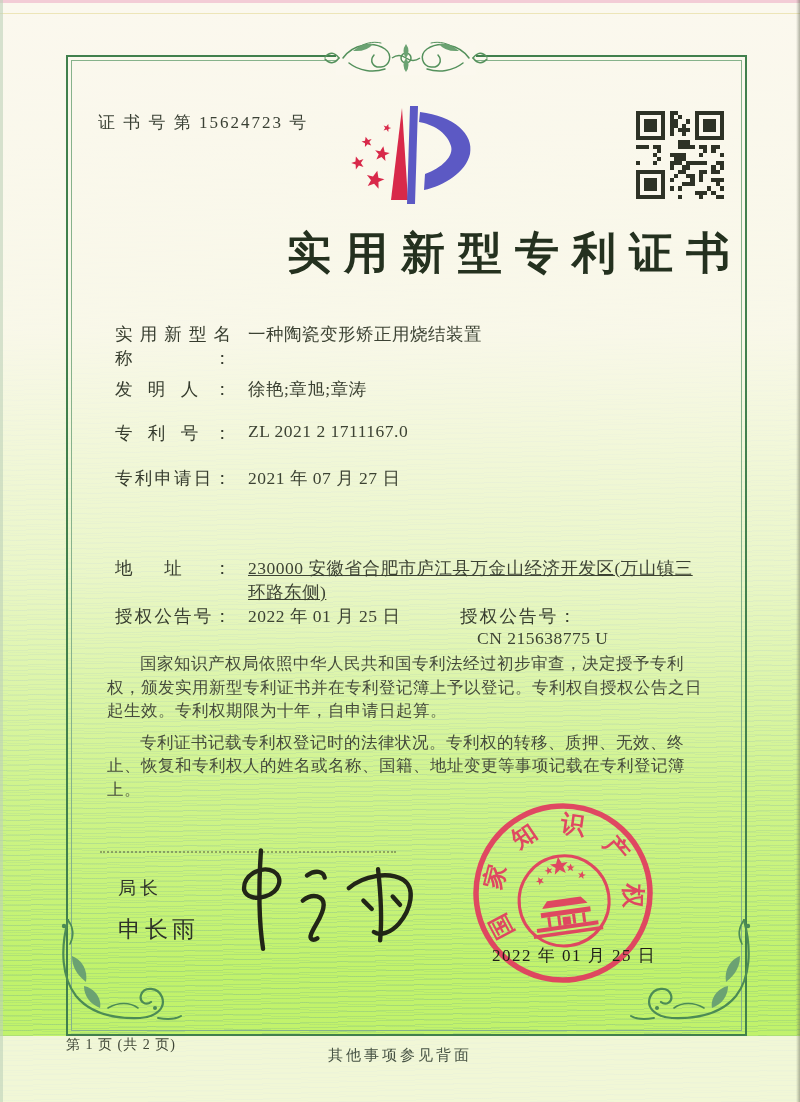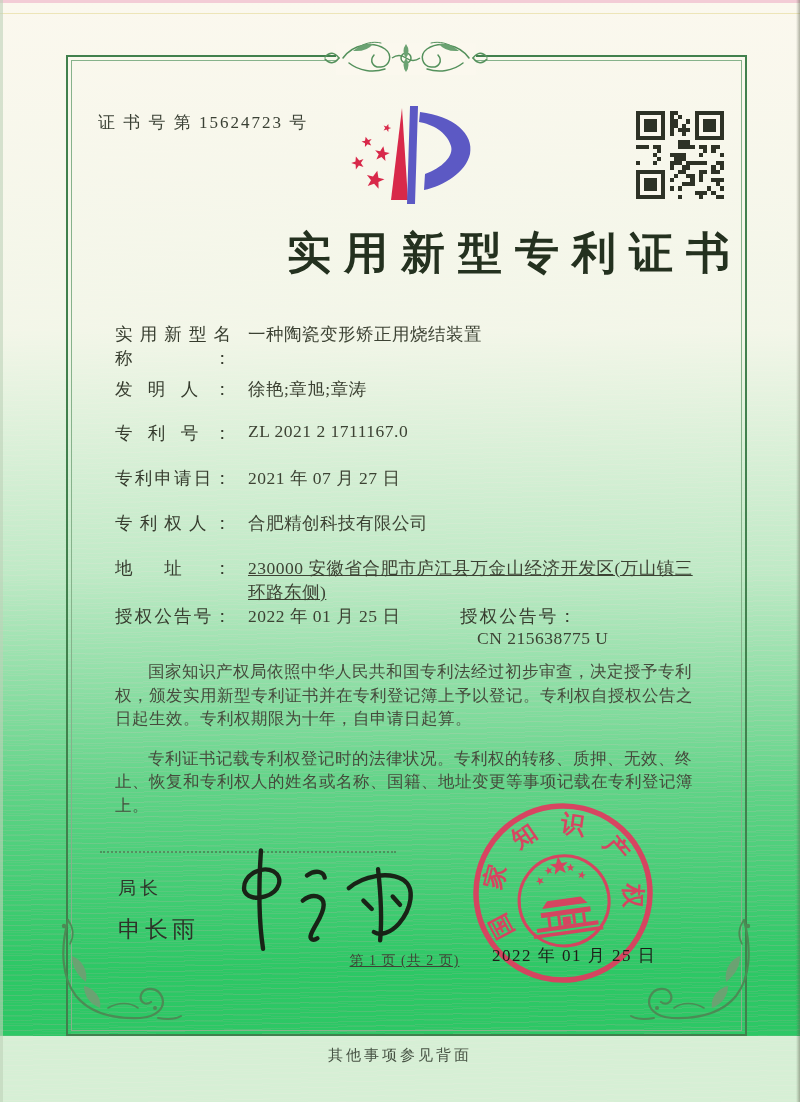--- a/index.html
+++ b/index.html
@@ -1,18 +1,18 @@
 <!DOCTYPE html>
 <html><head>
 <meta charset="utf-8">
 <style>
   html,body{margin:0;padding:0;background:#e8e6da;}
   .page{
     position:relative;width:800px;height:1102px;margin:0 auto;
-    background:#22c55e;overflow:hidden;
+    background:#bef264;overflow:hidden;
     font-family:"Liberation Serif","DejaVu Serif",serif;
     color:#3c4233;
   }
   
   .pattern{position:absolute;inset:0;z-index:0;
     background:
       repeating-linear-gradient(178.5deg, rgba(120,180,130,0.30) 0 1px, transparent 1px 5px),
       repeating-linear-gradient(181.5deg, rgba(120,180,130,0.18) 0 1px, transparent 1px 7px);
   }
   .pattern-fade{position:absolute;inset:0;z-index:0;
@@ -42,32 +42,32 @@
     font-size:44px;font-weight:600;letter-spacing:13px;color:#24311f;}
 
   .frow{position:absolute;left:115px;z-index:3;font-size:17.5px;width:600px;}
   .flabel{display:inline-block;width:116px;text-align:justify;text-align-last:justify;color:#363c2e;vertical-align:top;}
   .fvalue{display:inline-block;margin-left:17px;letter-spacing:0.5px;vertical-align:top;color:#3c4233;}
   .fvalue.wrap{width:458px;text-decoration:underline;}
   .fpair2{position:absolute;left:345px;top:0;font-family:Liberation Serif, serif;}
 
   .paras{position:absolute;left:99px;top:644px;width:614px;z-index:3;
     font-size:16.5px;line-height:23.5px;letter-spacing:0.5px;color:#454b3c;}
-  .paras p{margin:16px;text-indent:2em;}
+  .paras p{margin:8px;text-indent:2em;}
 
   .dotted-line{position:absolute;left:100px;top:851px;width:296px;z-index:3;border-top:2px dotted rgba(70,70,55,0.45);}
 
   .signer-title{position:absolute;left:118px;top:876px;z-index:3;font-size:18px;letter-spacing:4px;color:#2e3329;}
   .signer-name{position:absolute;left:118px;top:914px;z-index:3;font-size:23px;letter-spacing:4px;color:#2e3329;}
   .signature{position:absolute;left:212px;top:840px;z-index:4;}
 
   .seal{position:absolute;left:468px;top:798px;z-index:3;}
   .seal-date{position:absolute;left:492px;top:944px;z-index:5;font-size:17px;letter-spacing:1.5px;color:#1d1d18;}
 
-  .page-indicator{position:absolute;left:66px;top:952px;width:677px;z-index:3;text-align:center;font-size:14px;letter-spacing:1px;color:#3e4536;text-decoration:underline;}
+  .page-indicator{position:absolute;left:66px;top:1036px;width:677px;z-index:3;font-size:14px;letter-spacing:1px;color:#3e4536;}
   .back-note{position:absolute;left:0;top:1046px;width:100%;z-index:3;text-align:center;font-size:15px;letter-spacing:3px;color:#465243;}
 </style>
 </head>
 <body>
 
 <div class="page">
 
   <div class="pattern"></div>
   <div class="pattern-fade"></div>
   <div class="footer-mask"></div>
@@ -264,23 +264,20 @@
   </div>
   <div class="frow" style="top:377px">
     <span class="flabel">发明人：</span><span class="fvalue">徐艳;章旭;章涛</span>
   </div>
   <div class="frow" style="top:421px">
     <span class="flabel">专利号：</span><span class="fvalue">ZL 2021 2 1711167.0</span>
   </div>
   <div class="frow" style="top:466px">
     <span class="flabel">专利申请日：</span><span class="fvalue">2021 年 07 月 27 日</span>
   </div>
-  <div class="frow" style="top:511px">
-    <span class="flabel">专利权人：</span><span class="fvalue">合肥精创科技有限公司</span>
-  </div>
   <div class="frow" style="top:556px">
     <span class="flabel">地址：</span><span class="fvalue wrap">230000 安徽省合肥市庐江县万金山经济开发区(万山镇三环路东侧)</span>
   </div>
   <div class="frow" style="top:604px">
     <span class="flabel">授权公告号：</span><span class="fvalue">2022 年 01 月 25 日</span>
     <span class="fpair2">
       <span class="flabel">授权公告号：</span><span class="fvalue">CN 215638775 U</span>
     </span>
   </div>
 

